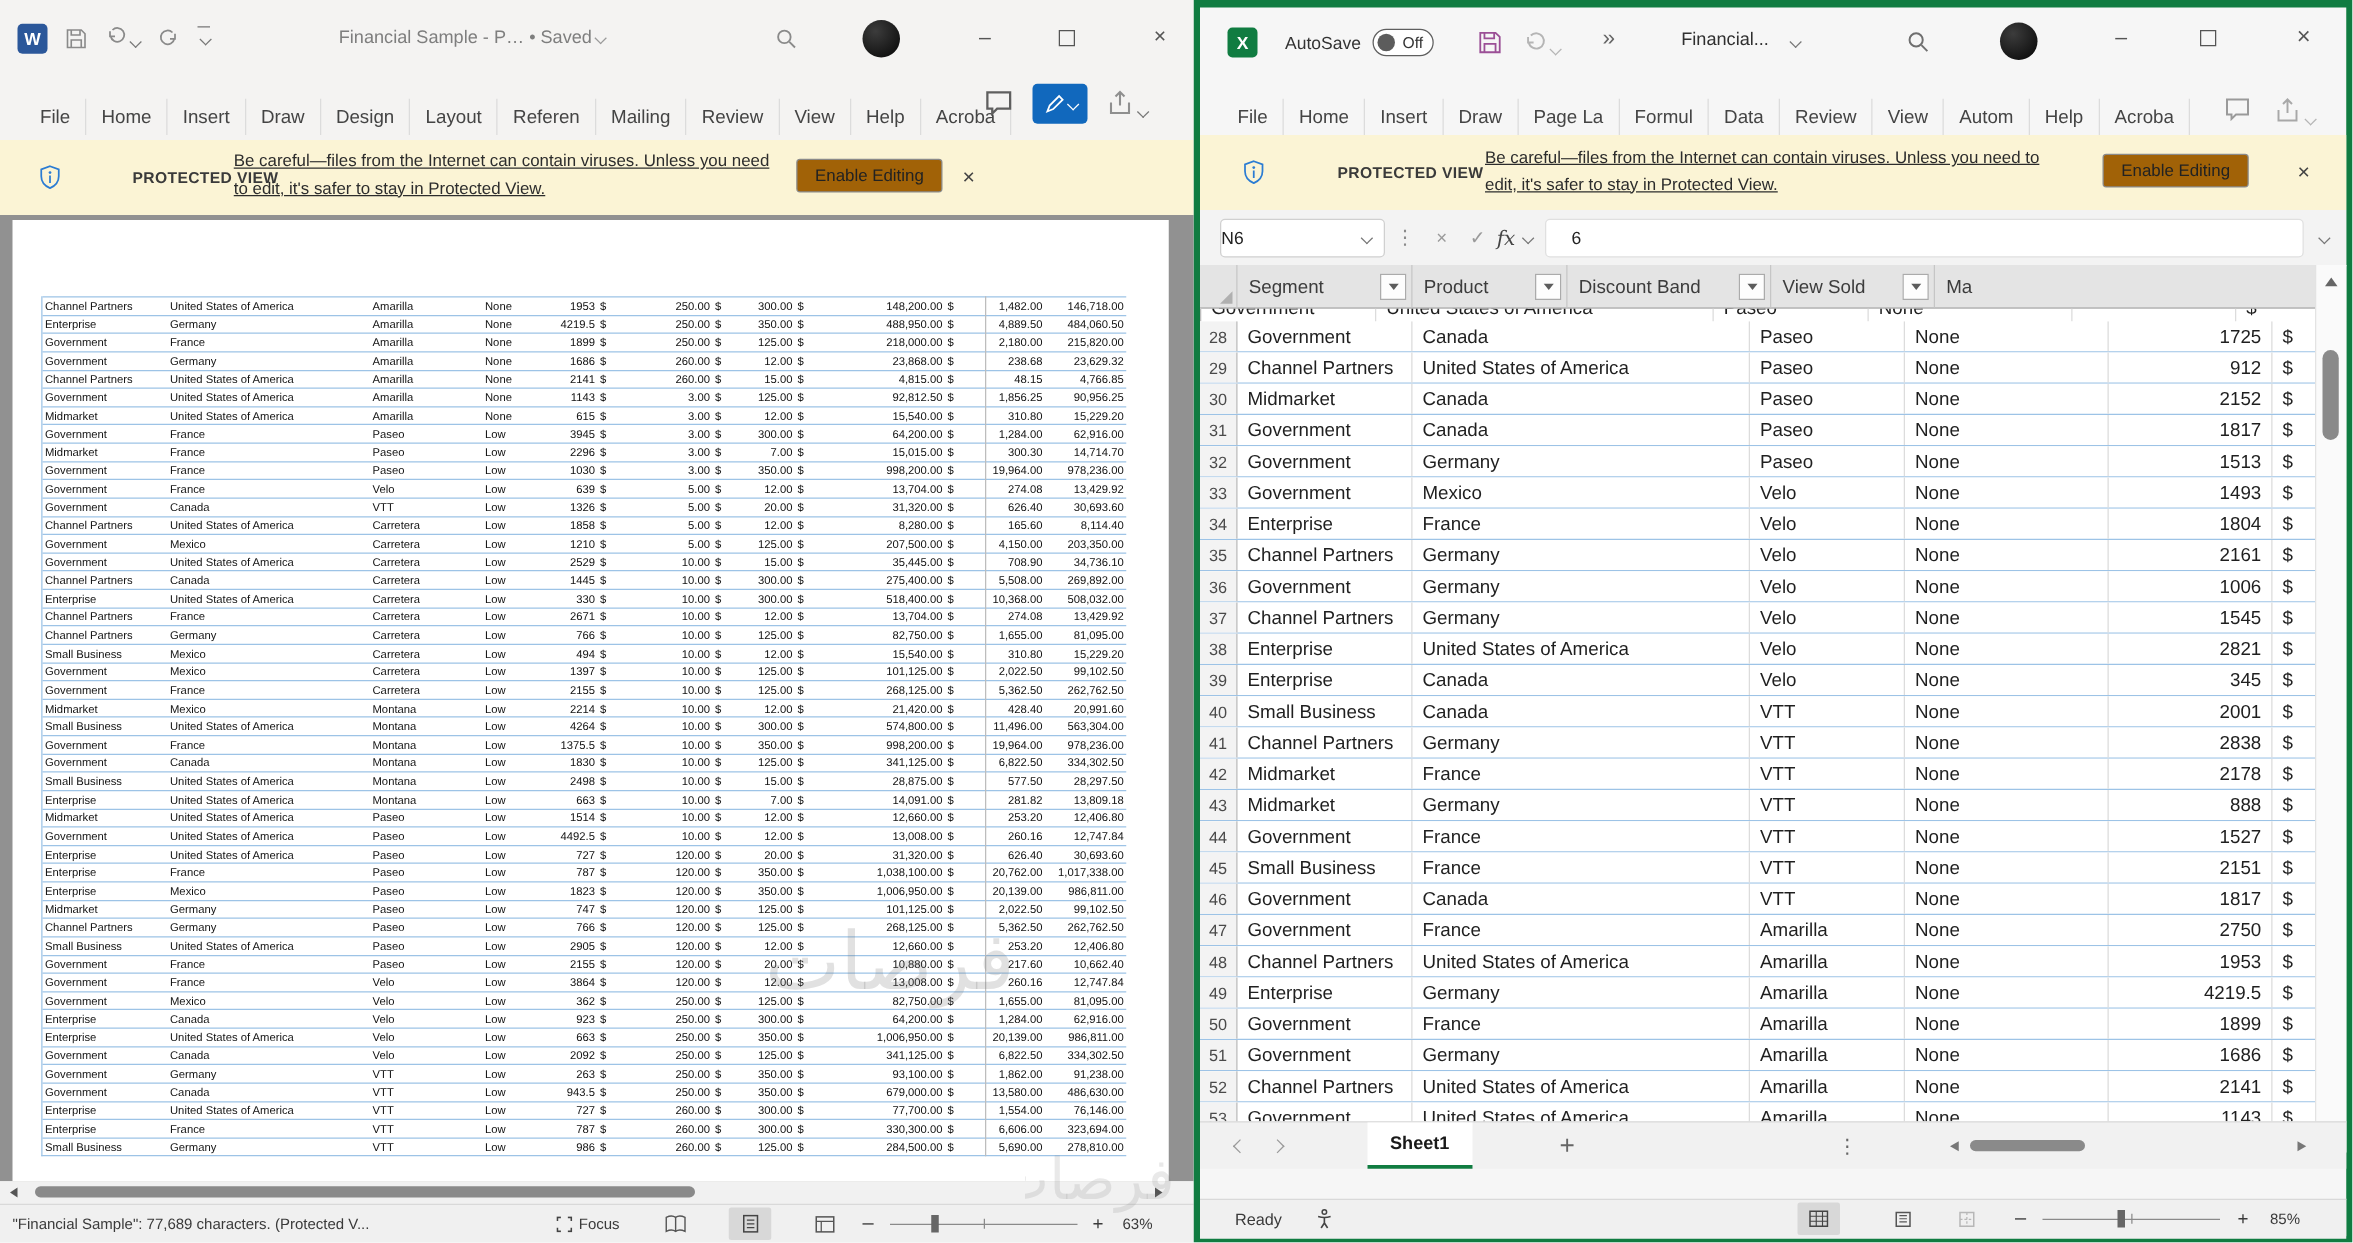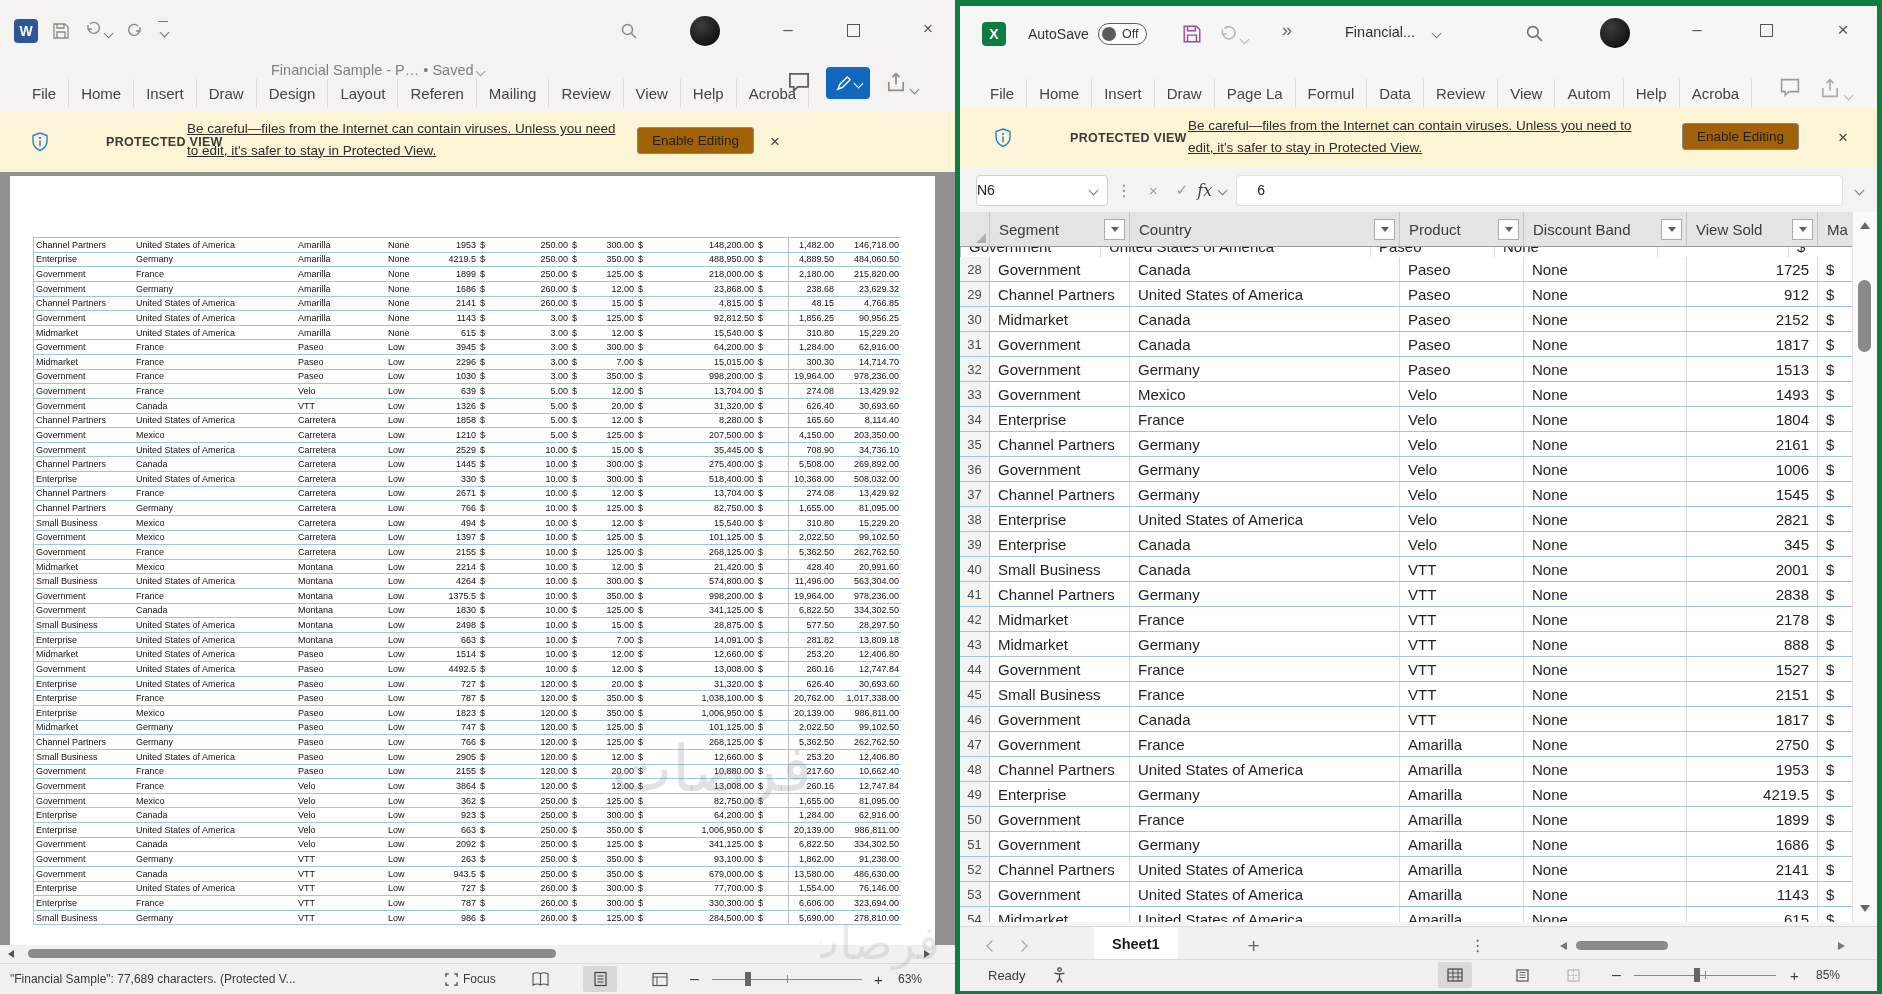--- a/index.html
+++ b/index.html
@@ -10,21 +10,21 @@
   #word{left:0;top:0;width:955px;height:994px;background:#f4f3f2;}
   .titlebar{left:0;top:0;width:100%;height:62px;display:flex;align-items:center;}
   .qat{display:flex;align-items:center;gap:14px;margin-left:14px;}
   .icon16{width:18px;height:18px;}
   .appicon{width:24px;height:24px;border-radius:4px;display:flex;align-items:center;justify-content:center;
            color:#fff;font-weight:bold;font-size:14px;}
   .word-blue{background:#2b579a;}
   .xl-green{background:#107c41;}
   .chev{display:inline-block;width:6px;height:6px;border-right:1.6px solid #777;border-bottom:1.6px solid #777;
         transform:rotate(45deg);margin-left:3px;vertical-align:middle;}
-  .gtitle{color:#7e7e7e;font-size:14.5px;white-space:nowrap;margin-top:40px;}
+  .gtitle{color:#7e7e7e;font-size:14.5px;white-space:nowrap;}
   .winbtn{width:30px;text-align:center;color:#555;font-size:17px;}
   .avatar{width:30px;height:30px;border-radius:50%;background:radial-gradient(circle at 35% 30%,#3c3c3c,#050505);}
   .menubar{display:flex;align-items:flex-end;font-size:15px;color:#444;}
   .mtab{padding:6px 12px;border-right:1px solid #dcdcdc;white-space:nowrap;}
   .pvbar{background:#fbf4d5;display:flex;align-items:center;}
   .pvlabel{font-weight:bold;font-size:12.5px;color:#3a3a3a;letter-spacing:.3px;white-space:nowrap;padding-left:48px;}
   .pvmsg{font-size:13.5px;color:#2c2c2c;text-decoration:underline;line-height:1.6;}
   .pvbtn{background:#a16207;border:1px solid #8a8a8a;border-radius:3px;font-size:13.5px;color:#222;
          padding:5px 14px;white-space:nowrap;}
   .pvx{color:#444;font-size:17px;}
@@ -81,21 +81,21 @@
       border-right:1px solid #dcdcdc;overflow:hidden;white-space:nowrap;}
   .xc.rn{background:#f3f3f3;color:#4a4a4a;font-size:13px;justify-content:center;padding-left:0;border-right:1px solid #bdbdbd;}
   .xc.unt{justify-content:flex-end;padding-right:8px;}
   #xpartial{height:10px;overflow:hidden;}
   #xpartial .xrow{margin-top:-13px;border-bottom:none;}
   #xrows{overflow:hidden;height:666px;text-align:right;}
   
   #vscroll{right:0;top:206px;width:24px;height:710px;background:#fafafa;border-left:1px solid #e3e3e3;}
   .vthumb{position:absolute;left:5px;width:13px;background:#8a8a8a;border-radius:7px;}
   
-  #sheetbar{left:0;top:920px;width:917px;height:37px;background:#f1f1f1;border-top:1px solid #d9d9d9;display:flex;align-items:center;}
+  #sheetbar{left:0;top:891px;width:917px;height:37px;background:#f1f1f1;border-top:1px solid #d9d9d9;display:flex;align-items:center;}
   .sheettab{height:100%;background:#fff;display:flex;align-items:center;padding:0 18px;font-weight:bold;
             font-size:14.5px;color:#191919;border-bottom:3px solid #107c41;box-sizing:border-box;}
   .navchev{width:7px;height:7px;border-left:1.8px solid #9a9a9a;border-bottom:1.8px solid #9a9a9a;display:inline-block;}
   #xstatus{left:0;top:953px;width:917px;height:31px;}
 </style>
 </head>
 <body>
 
 <div id="stage">
 
@@ -1478,26 +1478,20 @@
       <span class="chev" style="margin-right:14px;"></span>
     </div>
 
     <div id="grid" class="abs">
       <div id="xhead">
         <div class="hc c-rn">
             <span style="position:absolute;right:3px;bottom:3px;width:0;height:0;border-left:10px solid transparent;border-bottom:10px solid #b0b0b0;"></span>
           </div>
         <div class="hc c-seg">
             <span>Segment</span>
-            <span class="filterbtn">
-              <i></i>
-            </span>
-          </div>
-        <div class="hc c-cty">
-            <span>Country</span>
             <span class="filterbtn">
               <i></i>
             </span>
           </div>
         <div class="hc c-prd">
             <span>Product</span>
             <span class="filterbtn">
               <i></i>
             </span>
           </div>

